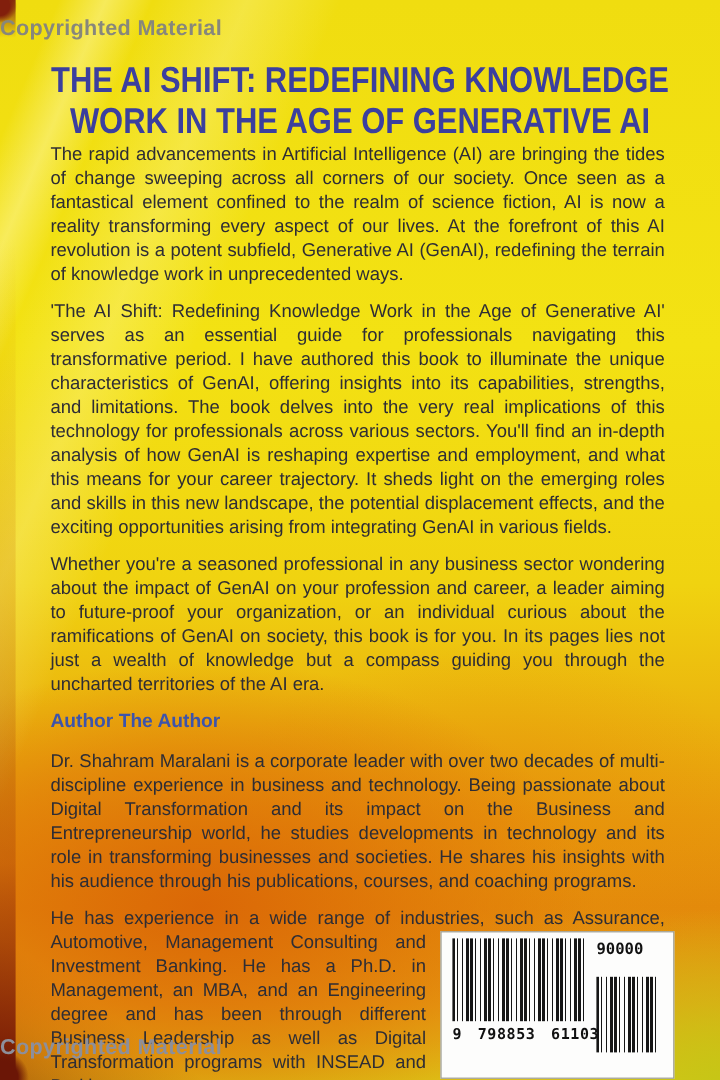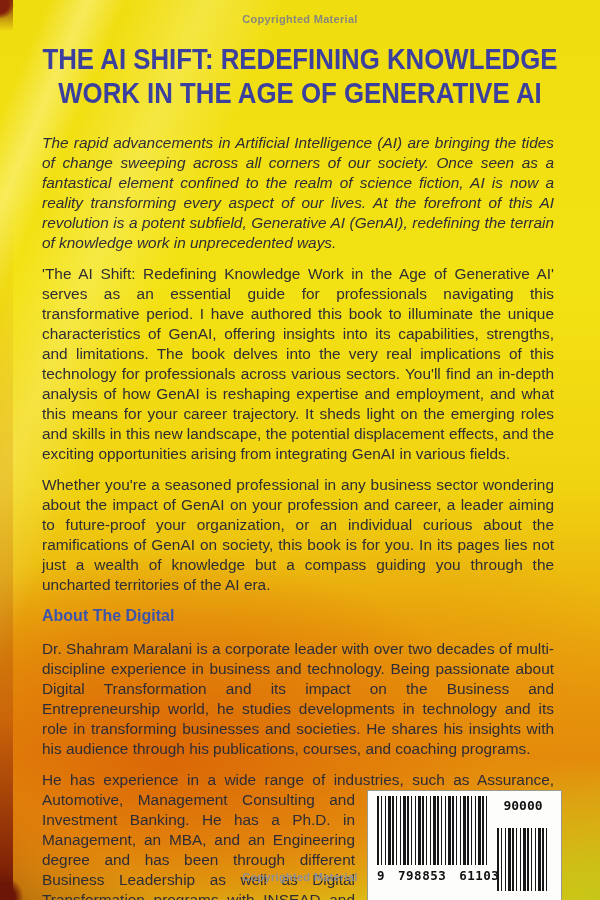--- a/index.html
+++ b/index.html
@@ -33,42 +33,42 @@
   
   .page::after{
     content:"";position:absolute;inset:0;z-index:0;pointer-events:none;
     background:
       radial-gradient(circle at 0px 5px, #821f0c 0 8px, rgba(130,31,12,0) 14px),
       radial-gradient(circle at 2px 898px, #6b1606 0 13px, rgba(107,22,6,0) 22px);
   }
   .page > *{position:relative;z-index:1;}
 
   .copyright{
-    text-align:center;color:#87877c;font-size:11px;font-weight:700;
+    text-align:left;color:#87877c;font-size:18px;font-weight:700;
     letter-spacing:.3px;
   }
   .copyright.top{padding-top:13px;}
   .copyright.bottom{
     position:absolute;left:0;right:0;bottom:17px;z-index:1;
     color:#8d8f9b;
   }
 
   .title{
     margin:17px 0 0 0;text-align:center;color:#3b3f9e;
     font-size:30px;line-height:34px;font-weight:700;letter-spacing:0px;
     transform:scaleX(.86);transform-origin:50% 50%;
   }
   .title span{display:block;white-space:nowrap;}
 
   .content{padding:0 46px 0 42px;}
   .para{
     margin:0 0 11px 0;color:#2e2d35;font-size:15.4px;line-height:20px;
     text-align:justify;
   }
-  .para.first{margin-top:23px;font-style:italic;}
+  .para.first{}
   .about-heading{
     margin:9px 0 13px 0;color:#3d54ab;font-size:16px;line-height:20px;font-weight:700;
   }
 
   
   .float-spacer{float:right;width:0;height:20px;}
   .barcode-box{
     float:right;clear:right;margin:0 -8px 4px 12px;
     width:176px;height:110px;background:#fdfdfc;border:1px solid #9a9a8e;
     padding:5px 8px 6px 9px;
@@ -82,21 +82,21 @@
       #161616 4px 5px, #fdfdfc 5px 8px,
       #161616 8px 9px, #fdfdfc 9px 11px,
       #161616 11px 14px, #fdfdfc 14px 15px);
   }
   .bars.main{height:69px;}
   .digits{
     color:#111;font-family:"DejaVu Sans Mono",monospace;font-size:12.5px;
     font-weight:700;letter-spacing:.5px;word-spacing:5px;margin-top:1px;white-space:nowrap;
   }
   .addon-code{width:52px;}
-  .addon-label{color:#111;font-family:"DejaVu Sans Mono",monospace;font-size:13px;font-weight:700;text-align:center;margin-bottom:12px;}
+  .addon-label{color:#111;font-family:"DejaVu Sans Mono",monospace;font-size:13px;font-weight:700;text-align:left;margin-bottom:12px;}
   .bars.addon{height:63px;}
 </style>
 </head>
 <body>
 
 <div class="page">
 
   <div class="copyright top">Copyrighted Material</div>
 
   <h1 class="title">
@@ -105,21 +105,21 @@
   </h1>
 
   <div class="content">
 
     <p class="para first">The rapid advancements in Artificial Intelligence (AI) are bringing the tides of change sweeping across all corners of our society. Once seen as a fantastical element confined to the realm of science fiction, AI is now a reality transforming every aspect of our lives. At the forefront of this AI revolution is a potent subfield, Generative AI (GenAI), redefining the terrain of knowledge work in unprecedented ways.</p>
 
     <p class="para">'The AI Shift: Redefining Knowledge Work in the Age of Generative AI' serves as an essential guide for professionals navigating this transformative period. I have authored this book to illuminate the unique characteristics of GenAI, offering insights into its capabilities, strengths, and limitations. The book delves into the very real implications of this technology for professionals across various sectors. You'll find an in-depth analysis of how GenAI is reshaping expertise and employment, and what this means for your career trajectory. It sheds light on the emerging roles and skills in this new landscape, the potential displacement effects, and the exciting opportunities arising from integrating GenAI in various fields.</p>
 
     <p class="para">Whether you're a seasoned professional in any business sector wondering about the impact of GenAI on your profession and career, a leader aiming to future-proof your organization, or an individual curious about the ramifications of GenAI on society, this book is for you. In its pages lies not just a wealth of knowledge but a compass guiding you through the uncharted territories of the AI era.</p>
 
-    <h2 class="about-heading">About The Digital</h2>
+    <h2 class="about-heading">Author The Author</h2>
 
     <p class="para">Dr. Shahram Maralani is a corporate leader with over two decades of multi-discipline experience in business and technology. Being passionate about Digital Transformation and its impact on the Business and Entrepreneurship world, he studies developments in technology and its role in transforming businesses and societies. He shares his insights with his audience through his publications, courses, and coaching programs.</p>
 
     <div class="para">
       <span class="float-spacer"></span>
       <div class="barcode-box">
         <div class="barcode-row">
           <div class="main-code">
             <div class="bars main"></div>
             <div class="digits">9 798853 611030</div>

